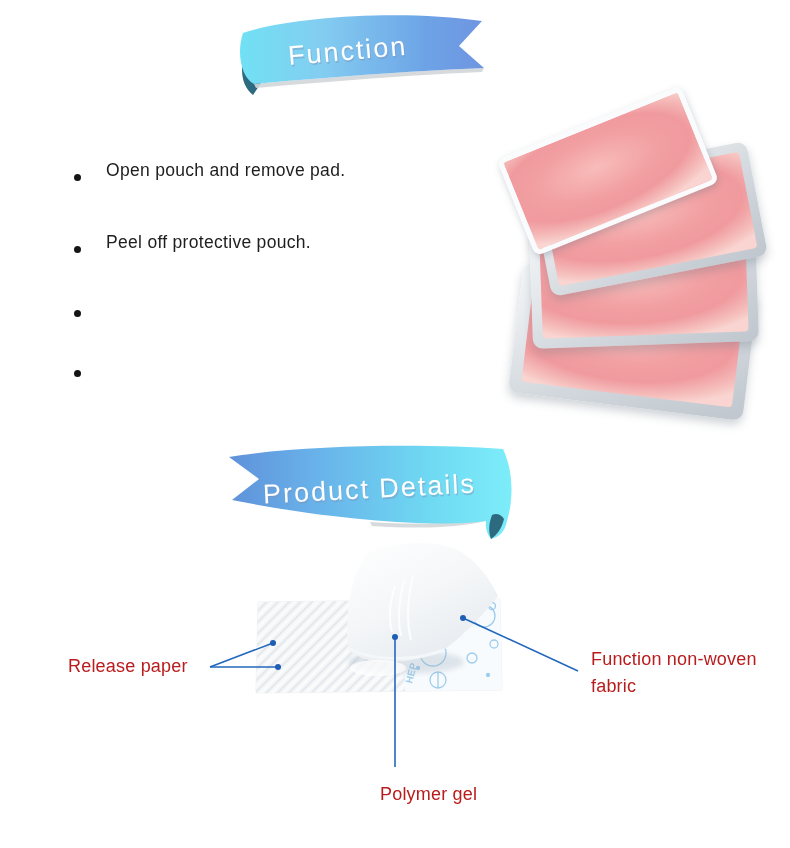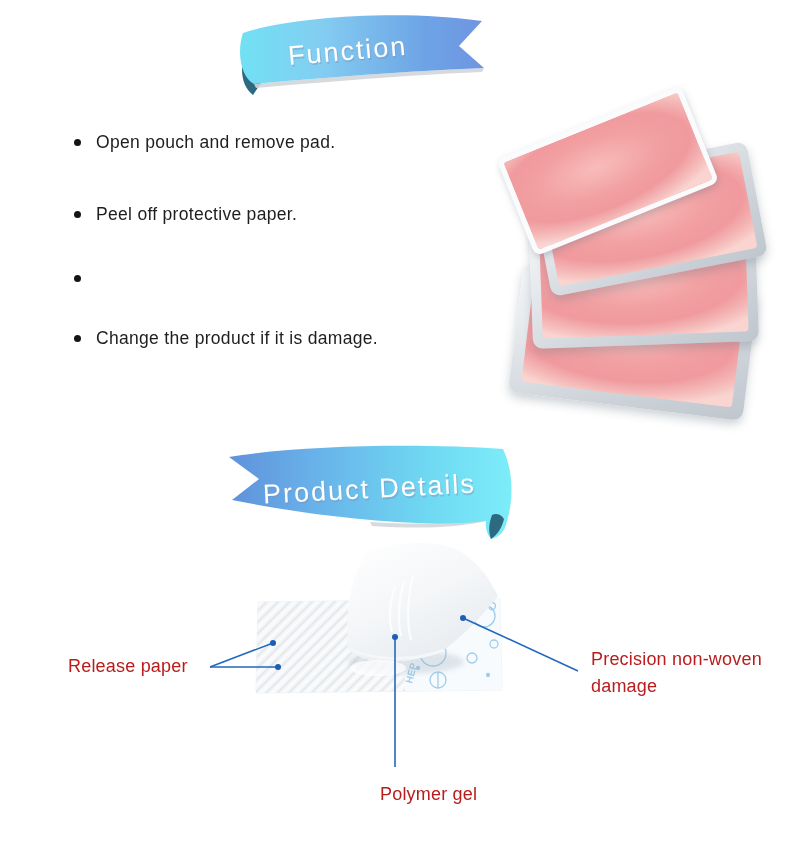--- a/index.html
+++ b/index.html
@@ -8,21 +8,21 @@
   .abs{position:absolute;}
 
   
   .ribbon-svg{position:absolute;overflow:visible;}
   .ribbon-text{fill:#ffffff;font-family:"Liberation Sans","DejaVu Sans",sans-serif;
                font-size:27px;letter-spacing:2px;}
   .ribbon-text-shadow{fill:#7d95bb;opacity:.45;font-family:"Liberation Sans","DejaVu Sans",sans-serif;
                font-size:27px;letter-spacing:2px;}
 
   
-  .bullet-row{position:absolute;left:74px;display:flex;align-items:center;gap:15px;height:22px;}
+  .bullet-row{position:absolute;left:74px;display:flex;align-items:flex-end;gap:25px;height:22px;margin-top:28px;}
   .bullet-dot{width:7px;height:7px;border-radius:50%;background:#151515;flex:0 0 auto;}
   .bullet-text{font-size:17.5px;color:#1e1e1e;letter-spacing:.3px;white-space:nowrap;}
 
   
   .photo-wrap{position:absolute;left:503px;top:95px;width:287px;height:300px;}
   .pad{position:absolute;border-radius:10px;}
   .pad-frame{background:linear-gradient(155deg,#f5f7f9 0%,#e2e6ea 35%,#cdd3d9 70%,#bfc6cd 100%);
              box-shadow:0 5px 10px rgba(110,120,135,.32);}
   .pad-gel{width:100%;height:100%;border-radius:4px;
            background:radial-gradient(ellipse 75% 65% at 45% 42%,#f8bcba 0%,#f2a0a2 45%,#f09a9e 70%,#f6c3c0 92%,#f9d4d0 100%);}
@@ -52,28 +52,27 @@
   <text class="ribbon-text" x="58" y="55" transform="rotate(-5 128 48)">Function</text>
 </svg>
 
 <div>
   <div class="bullet-row" style="top:131px;">
     <span class="bullet-dot"></span>
     <span class="bullet-text">Open pouch and remove pad.</span>
   </div>
   <div class="bullet-row" style="top:203px;">
     <span class="bullet-dot"></span>
-    <span class="bullet-text">Peel off protective paper.</span>
+    <span class="bullet-text">Peel off protective pouch.</span>
   </div>
   <div class="bullet-row" style="top:267px;">
     <span class="bullet-dot"></span>
   </div>
   <div class="bullet-row" style="top:327px;">
     <span class="bullet-dot"></span>
-    <span class="bullet-text">Change the product if it is damage.</span>
   </div>
 </div>
 
 <div class="photo-wrap" title="Four pink cooling gel pads fanned in a stack">
   <div class="pad pad-frame" style="left:12px;top:182px;width:212px;height:106px;padding:12px;transform:rotate(7deg);z-index:1;">
     <div class="pad-gel"></div>
   </div>
   <div class="pad pad-frame" style="left:28px;top:132px;width:206px;height:98px;padding:10px;transform:rotate(-2deg);z-index:2;">
     <div class="pad-gel"></div>
   </div>
@@ -164,14 +163,14 @@
   </g>
   <g fill="#1e5eb5">
     <circle cx="273" cy="103" r="3"></circle>
     <circle cx="278" cy="127" r="3"></circle>
     <circle cx="463" cy="78" r="3"></circle>
     <circle cx="395" cy="97" r="3"></circle>
   </g>
 </svg>
 
 <div class="diagram-label" style="left:68px;top:653px;">Release paper</div>
-<div class="diagram-label" style="left:591px;top:646px;width:172px;">Precision non-woven damage</div>
+<div class="diagram-label" style="left:591px;top:646px;width:172px;">Function non-woven fabric</div>
 <div class="diagram-label" style="left:344px;top:781px;margin-left:36px;">Polymer gel</div>
 
 </body></html>

